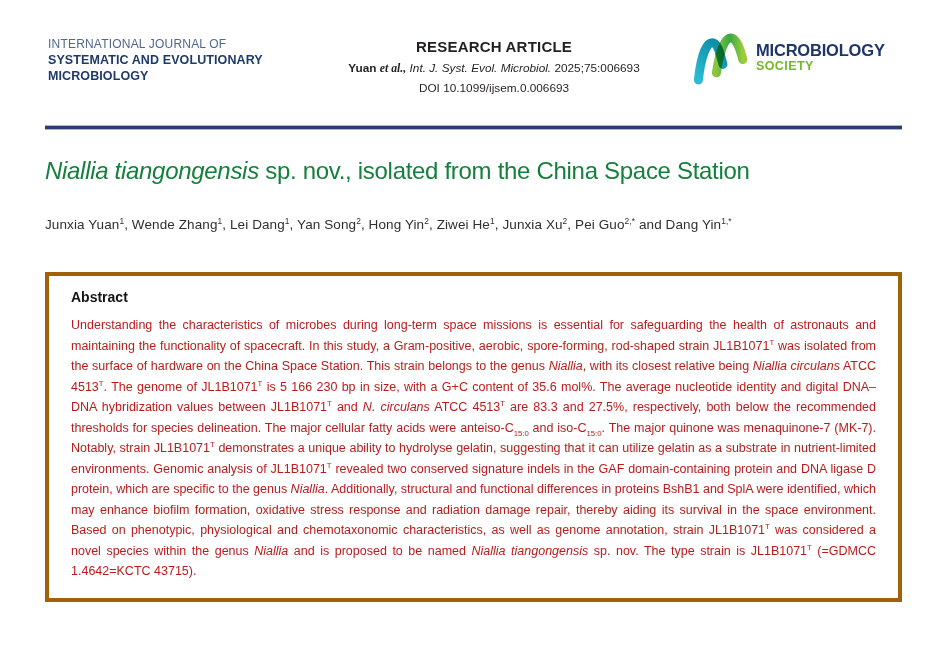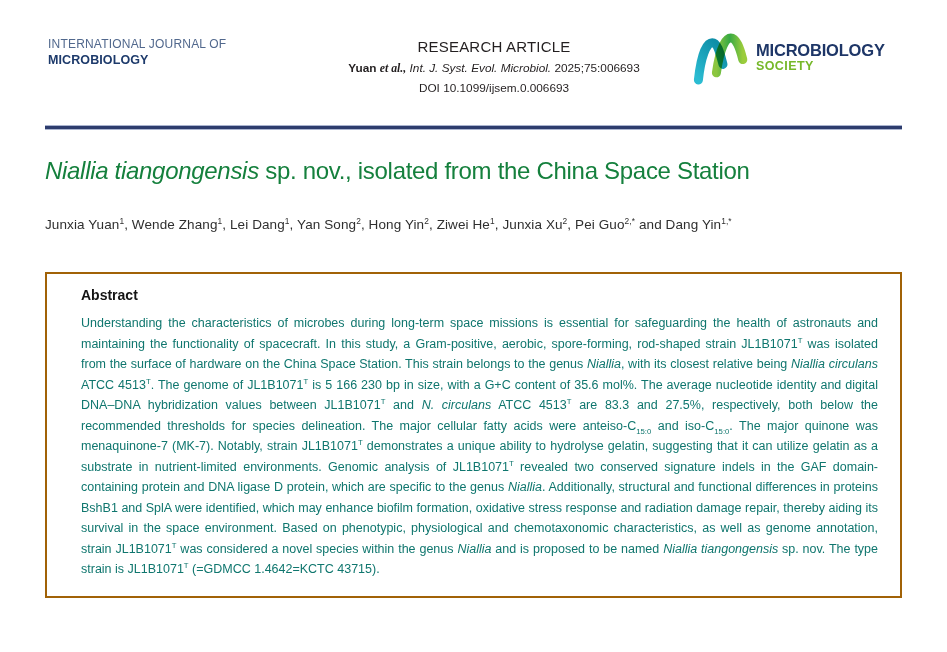--- a/index.html
+++ b/index.html
@@ -18,21 +18,21 @@
     display: flex;
     justify-content: space-between;
     align-items: flex-start;
     padding: 36px 42px 0 48px;
   }
   .journal-name { width: 250px; }
   .jn-line1 { font-size: 12px; color: #51688d; letter-spacing: 0.2px; line-height: 16px; }
   .jn-bold  { font-size: 12.5px; font-weight: 700; color: #1d3a6b; line-height: 16px; letter-spacing: 0.1px; }
 
   .article-meta { text-align: center; margin-top: 2px; flex: 1; }
-  .article-type { font-size: 15px; font-weight: 400; color: #231f20; letter-spacing: 0.2px; }
+  .article-type { font-size: 15px; font-weight: 700; color: #231f20; letter-spacing: 0.2px; }
   .citation { font-size: 11.8px; color: #231f20; margin-top: 6px; }
   .doi { font-size: 11.8px; color: #231f20; margin-top: 5px; }
 
   .society-logo { display: flex; align-items: flex-start; width: 215px; justify-content: flex-start; }
   .logo-mark { isolation: isolate; flex: 0 0 auto; margin-top: -4px; }
   .logo-mark path { mix-blend-mode: multiply; }
   .logo-text { margin-left: 6px; margin-top: 6px; }
   .logo-line1 { font-size: 16.5px; font-weight: 700; color: #1e3667; letter-spacing: -0.2px; line-height: 17px; }
   .logo-line2 { font-size: 12.5px; font-weight: 700; color: #76b82a; letter-spacing: 0.4px; line-height: 14px; }
 
@@ -57,48 +57,49 @@
   .authors {
     margin: 32px 45px 0 45px;
     font-size: 13.5px;
     color: #2f2f2f;
     letter-spacing: 0.1px;
   }
 
   
   .abstract-box {
     margin: 40px 45px 0 45px;
-    border: 2px solid #a16207;
-    padding: 13px 22px 16px 34px;
+    border: 4px solid #a16207;
+    padding: 13px 22px 16px 22px;
     background: #fff;
   }
   .abstract-heading {
     font-size: 14px; font-weight: 700; color: #141414;
     margin: 0 0 10px 0;
   }
   .abstract-text {
     font-size: 12.5px;
     line-height: 20.5px;
     text-align: justify;
-    color: #0f766e;
+    color: #b91c1c;
     margin: 0;
   }
 
   sup { font-size: 0.62em; vertical-align: super; line-height: 0; }
   sub { font-size: 0.62em; vertical-align: sub; line-height: 0; }
 </style>
 </head>
 <body>
 
 <div class="page">
 
   <div class="header">
 
     <div class="journal-name">
       <div class="jn-line1">INTERNATIONAL JOURNAL OF</div>
+      <div class="jn-bold">SYSTEMATIC AND EVOLUTIONARY</div>
       <div class="jn-bold">MICROBIOLOGY</div>
     </div>
 
     <div class="article-meta">
       <div class="article-type">RESEARCH ARTICLE</div>
       <div class="citation"><span style="font-weight: 700; text-align: right;">Yuan </span><span style="font-style: italic; font-weight: 700; font-family: Liberation Serif, serif;">et al.,</span><span> </span><span style="font-style: italic;">Int. J. Syst. Evol. Microbiol.</span><span> 2025;75:006693</span></div>
       <div class="doi">DOI 10.1099/ijsem.0.006693</div>
     </div>
 
     <div class="society-logo">

